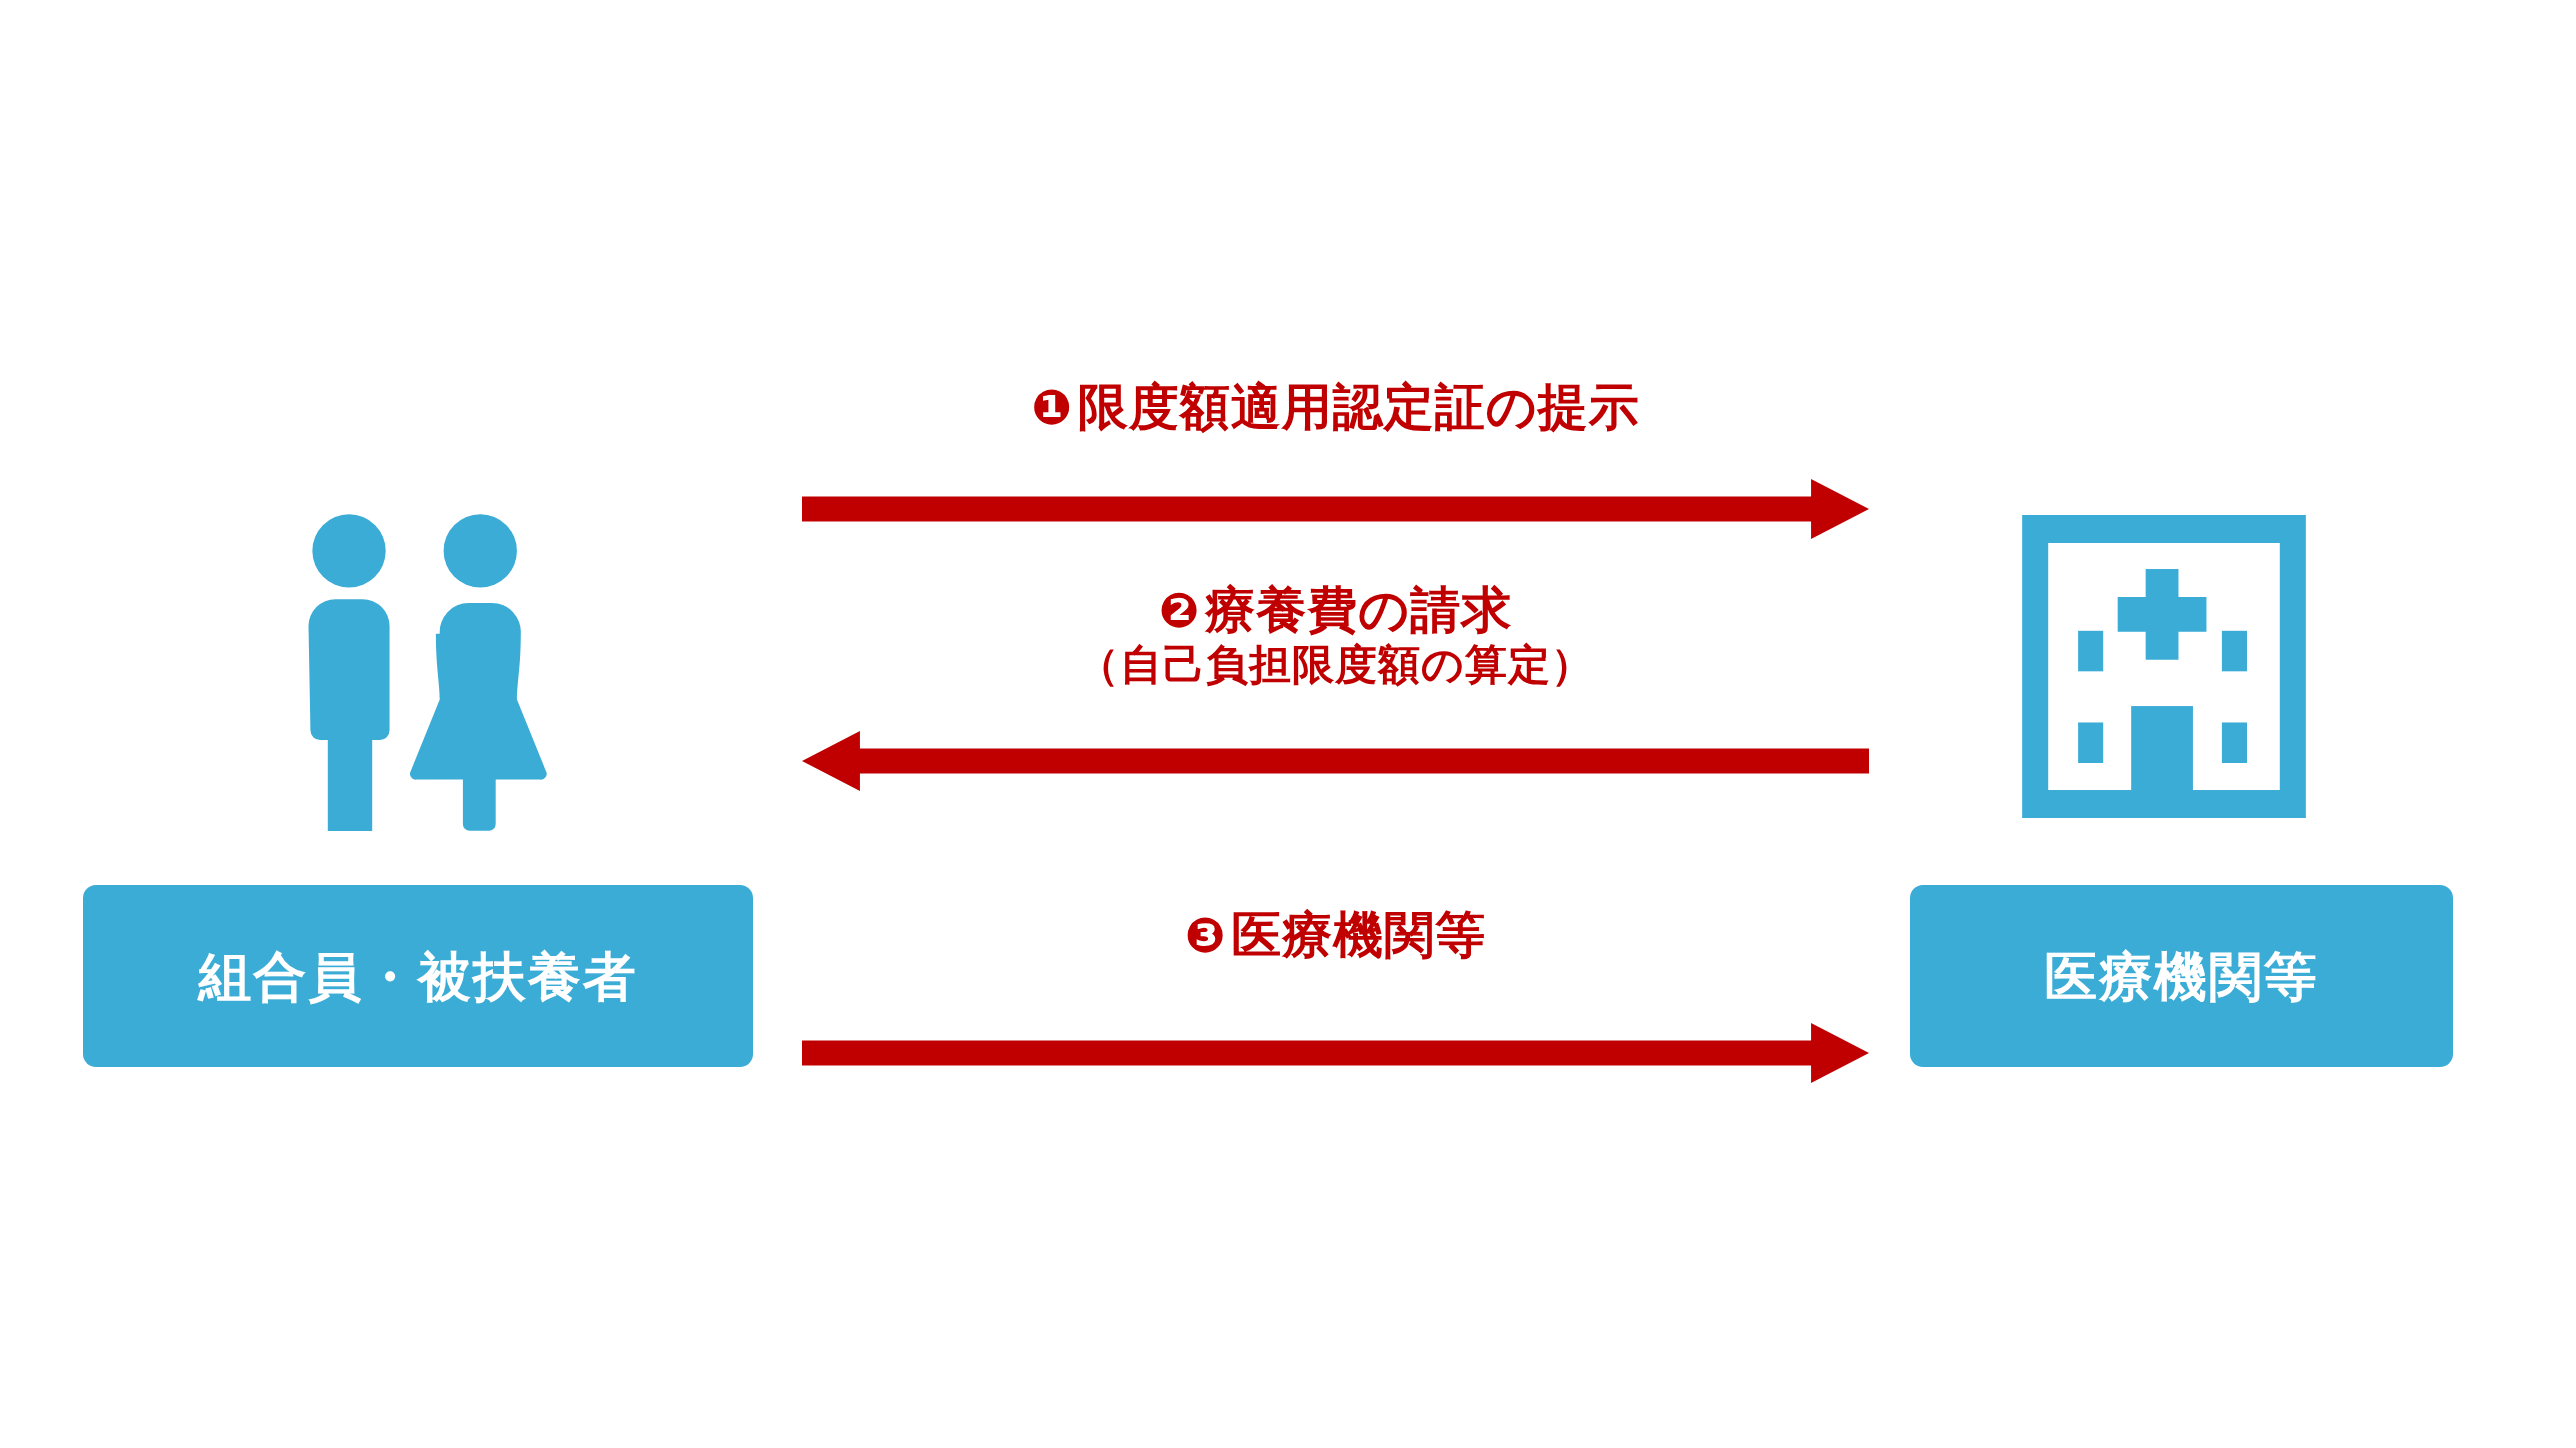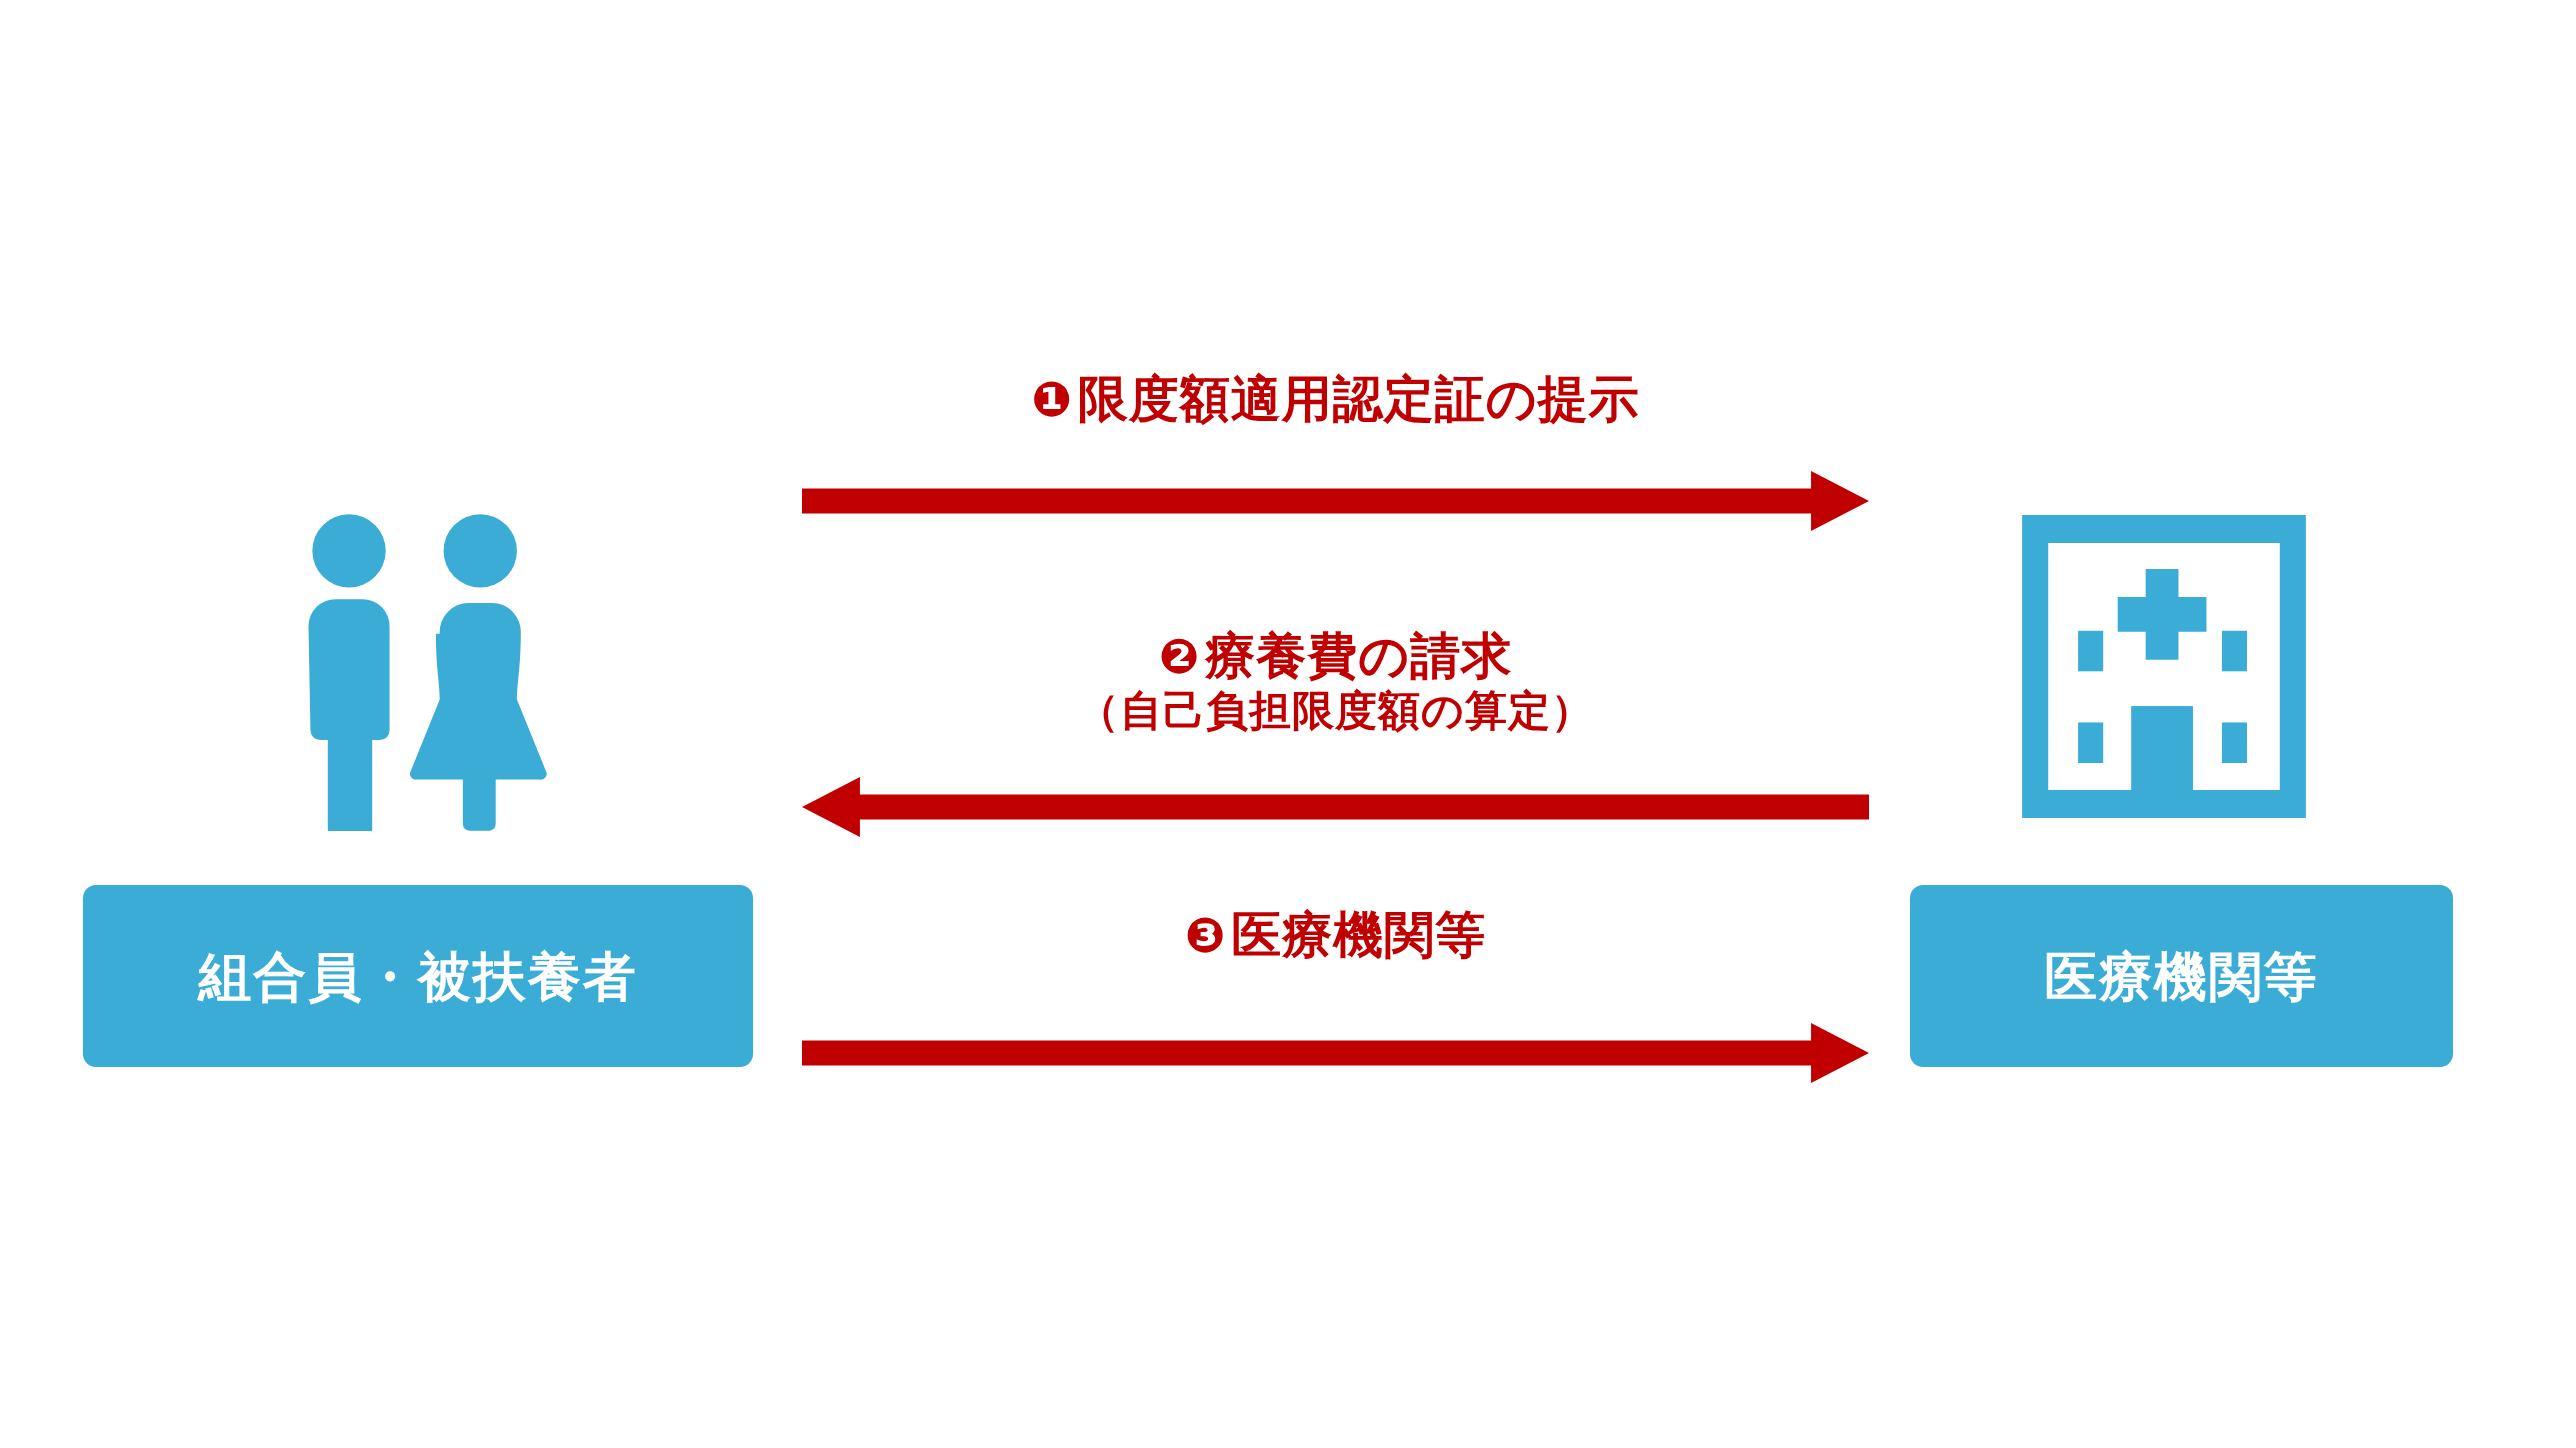--- a/index.html
+++ b/index.html
@@ -45,22 +45,22 @@
   .icon-wrap { position: absolute; }
   #people-icon-wrap   { left: 295px;  top: 512px; width: 275px; height: 319px; }
   #hospital-icon-wrap { left: 2022px; top: 515px; width: 284px; height: 303px; }
 
   
   .flow-row {
     position: absolute;
     left: 802px;
     width: 1067px;
   }
-  #flow-row-1 { top: 370px; }
-  #flow-row-2 { top: 627px; }
+  #flow-row-1 { top: 378px; }
+  #flow-row-2 { top: 581px; }
   #flow-row-3 { top: 906px; }
 
   .flow-label {
     text-align: center;
     color: #C00000;
     font-size: 50px;
     font-weight: bold;
     line-height: 1.18;
     letter-spacing: 1px;
     white-space: nowrap;

